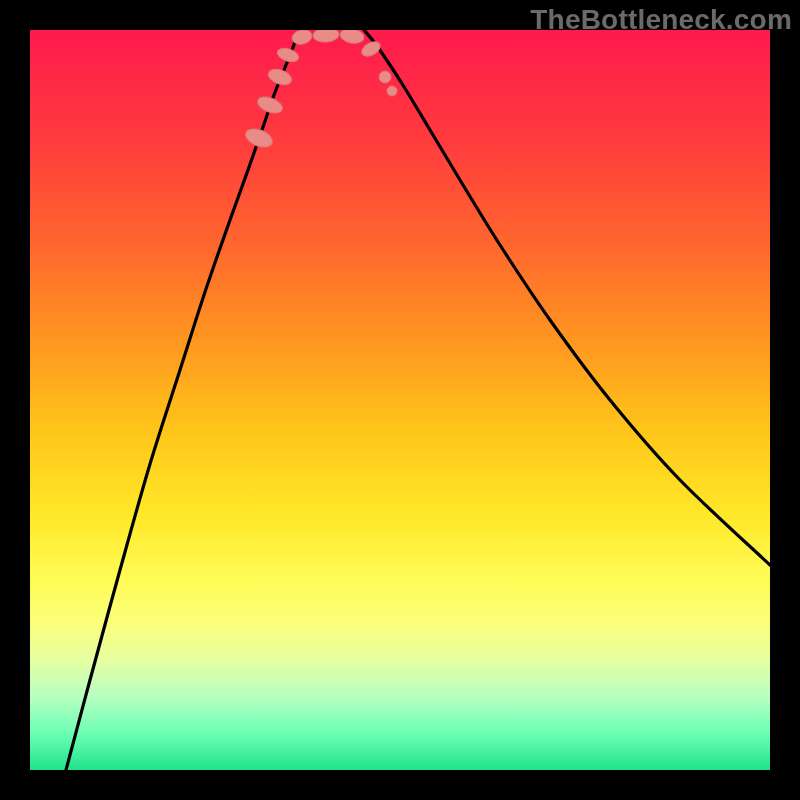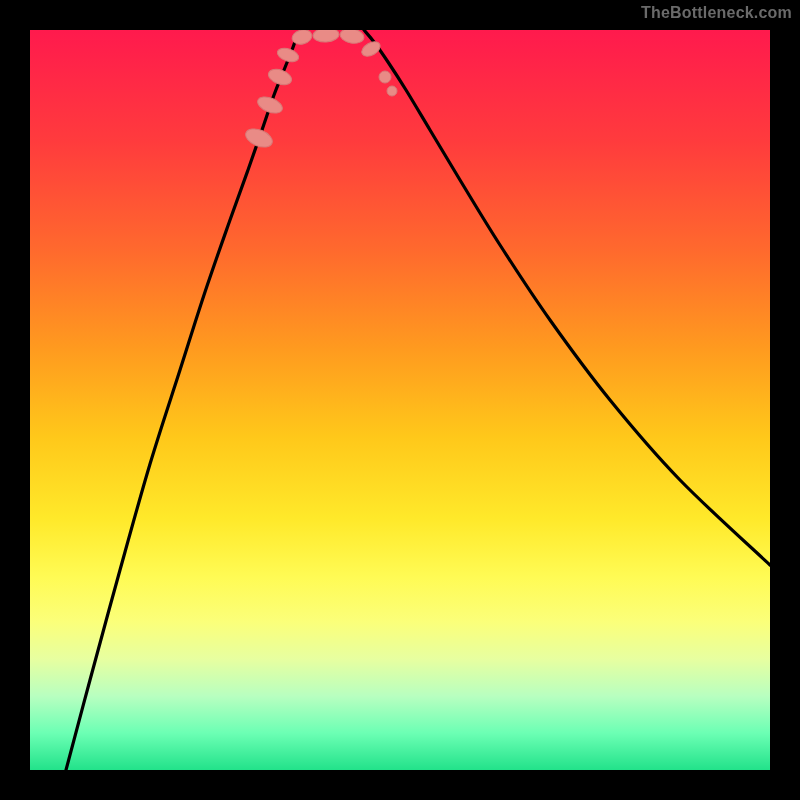--- a/index.html
+++ b/index.html
@@ -11,21 +11,21 @@
       #ff6a2d 30%,
       #ff9a1f 43%,
       #ffc81a 55%,
       #ffe92a 66%,
       #fffb55 74%,
       #fbff7a 80%,
       #e7ffa0 85%,
       #b8ffc0 90%,
       #6cffb4 95%,
       #22e28a 100%)}
-  .wm{position:absolute;top:4px;right:8px;color:#6a6a6a;font-size:16px;font-weight:600;letter-spacing:.2px}
+  .wm{position:absolute;top:4px;right:8px;color:#6a6a6a;font-size:28px;font-weight:600;letter-spacing:.2px}
   svg{position:absolute;inset:0}
 </style>
 </head>
 <body>
 
 <div class="stage">
   <div class="plot">
     <div class="grad"></div>
     <svg id="svg" viewBox="0 0 740 740" preserveAspectRatio="none">
         <path d="M 36 740 C 40 725, 51 683.3333333333334, 60 650 C 69 616.6666666666666, 80 576, 90 540 C 100 504, 110 467.3333333333333, 120 434 C 130 400.6666666666667, 140.83333333333334 368.6666666666667, 150 340 C 159.16666666666666 311.3333333333333, 166.66666666666666 287, 175 262 C 183.33333333333334 237, 192.83333333333334 210.33333333333334, 200 190 C 207.16666666666666 169.66666666666666, 212.66666666666666 155, 218 140 C 223.33333333333334 125, 227.66666666666666 112.5, 232 100 C 236.33333333333334 87.5, 240.33333333333334 75, 244 65 C 247.66666666666666 55, 251 47.5, 254 40 C 257 32.5, 259.6666666666667 25.833333333333332, 262 20 C 264.3333333333333 14.166666666666668, 265.6666666666667 8.333333333333334, 268 5 C 270.3333333333333 1.6666666666666665, 274.6666666666667 0.8333333333333334, 276 0" fill="none" stroke="#000000" stroke-width="3.2" stroke-linecap="round"></path>

